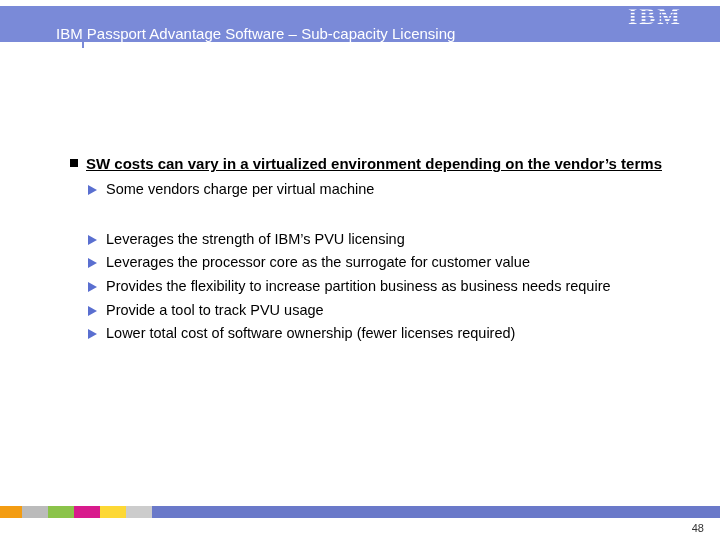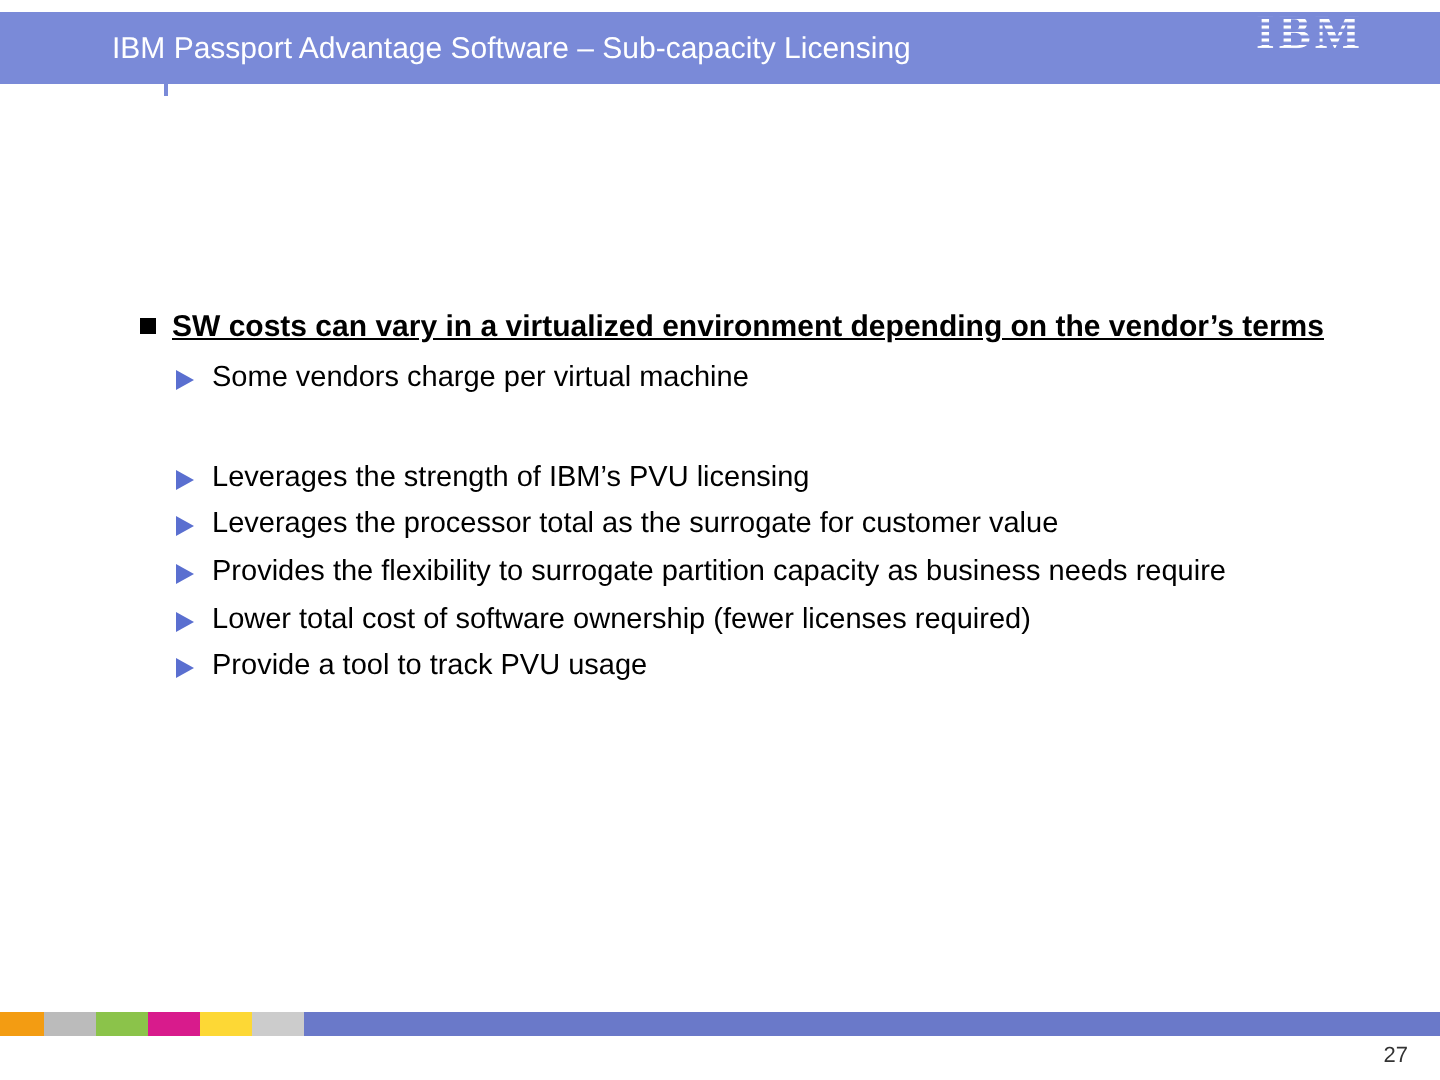--- a/index.html
+++ b/index.html
@@ -2,21 +2,21 @@
 <html><head>
 <meta charset="utf-8">
 <style>
   * { margin: 0; padding: 0; box-sizing: border-box; }
   html, body { width: 720px; height: 540px; font-family: Arial, Helvetica, sans-serif; background: #fff; overflow: hidden; }
   .slide { position: relative; width: 720px; height: 540px; background: #fff; }
 
   .header-bar {
     position: absolute; top: 6px; left: 0; right: 0; height: 36px;
     background: #7a8ad8;
-    display: flex; align-items: center;
+    display: flex; align-items: flex-end;
     padding-left: 56px;
   }
   .header-text { color: #fff; font-size: 15px; font-weight: 400; }
   .header-tick { position: absolute; left: 82px; top: 40px; width: 2px; height: 8px; background: #7a8ad8; }
 
   .ibm-logo { position: absolute; right: 28px; top: 3px; display: flex; font-family: Georgia, 'Times New Roman', serif; font-weight: 900; font-size: 22px; letter-spacing: 2px; color:#fff; }
   .ibm-logo svg { display:block; }
 
   .title {
     position: absolute; left: 14px; top: 72px;
@@ -82,31 +82,31 @@
   </div>
 
 
   <div class="content">
     <div class="b1">SW costs can vary in a virtualized environment depending on the vendor’s terms</div>
     <div class="b2">Some vendors charge per virtual machine</div>
 
     <div class="gap"></div>
 
     <div class="b2">Leverages the strength of IBM’s PVU licensing</div>
-    <div class="b2">Leverages the processor total as the surrogate for customer value</div>
-    <div class="b2">Provides the flexibility to surrogate partition capacity as business needs require</div>
+    <div class="b2">Leverages the processor core as the surrogate for customer value</div>
+    <div class="b2">Provides the flexibility to increase partition business as business needs require</div>
+    <div class="b2">Provide a tool to track PVU usage</div>
     <div class="b2">Lower total cost of software ownership (fewer licenses required)</div>
-    <div class="b2">Provide a tool to track PVU usage</div>
   </div>
 
   <div class="footer">
     <div class="seg orange"></div>
     <div class="seg gray1"></div>
     <div class="seg green"></div>
     <div class="seg magenta"></div>
     <div class="seg yellow"></div>
     <div class="seg gray2"></div>
     <div class="seg blue"></div>
   </div>
 
-  <div class="page-num">27</div>
+  <div class="page-num">48</div>
 
 </div>
 
 </body></html>

